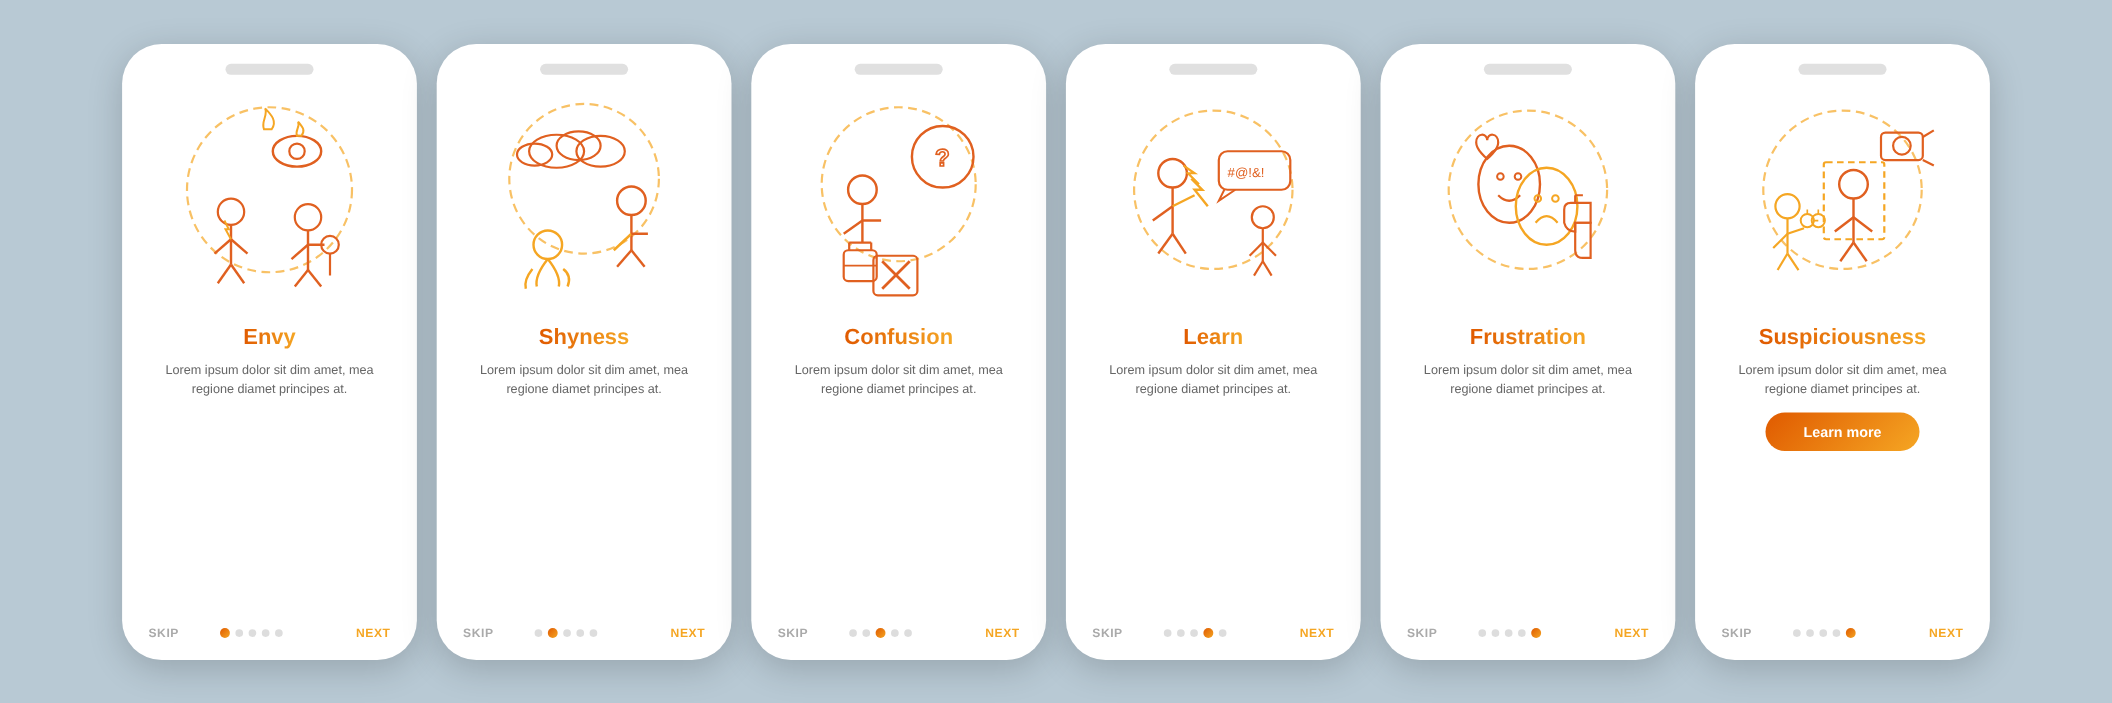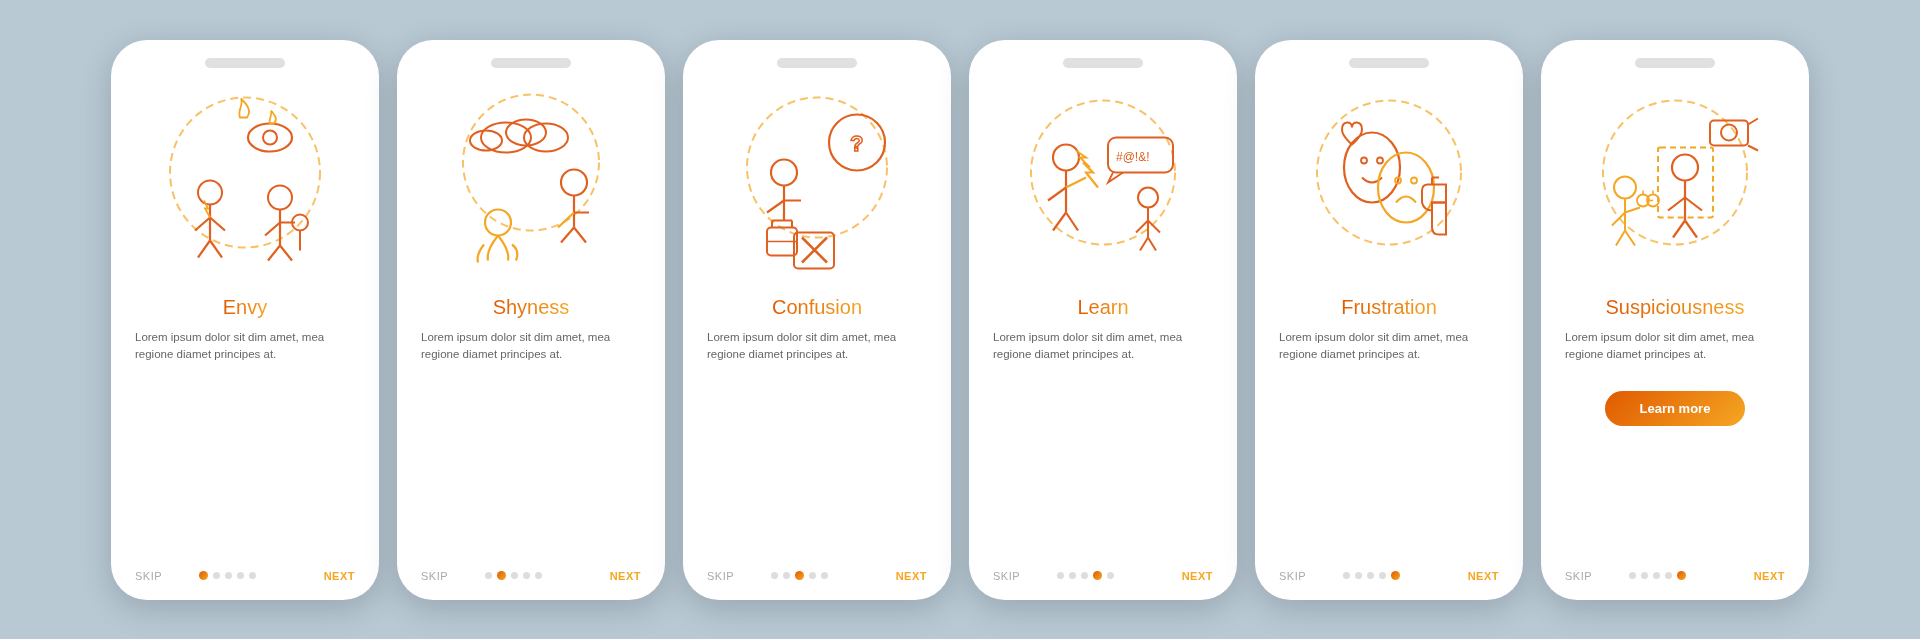--- a/index.html
+++ b/index.html
@@ -47,48 +47,49 @@
       align-items: center;
       justify-content: center;
       margin-bottom: 8px;
     }
     .illustration-area svg {
       width: 210px;
       height: 205px;
     }
     .card-title {
       font-size: 20px;
-      font-weight: 400;
+      font-weight: 700;
       background: linear-gradient(90deg, #e05a00, #f5a623);
       -webkit-background-clip: text;
       -webkit-text-fill-color: transparent;
       background-clip: text;
       margin-bottom: 10px;
       text-align: left;
     }
     .card-text {
       font-size: 11.5px;
       color: #666;
+      text-align: center;
       line-height: 1.5;
-      margin-bottom: 28px;
+      margin-bottom: 12px;
       padding: 0 4px;
     }
     .card-footer {
       display: flex;
       align-items: center;
       justify-content: space-between;
       width: 100%;
       margin-top: auto;
       padding: 0 4px;
     }
     .footer-skip {
       font-size: 11px;
       color: #aaa;
       letter-spacing: 0.5px;
-      font-weight: 400;
+      font-weight: 700;
     }
     .footer-dots {
       display: flex;
       gap: 5px;
       align-items: center;
     }
     .dot {
       width: 7px;
       height: 7px;
       border-radius: 50%;

